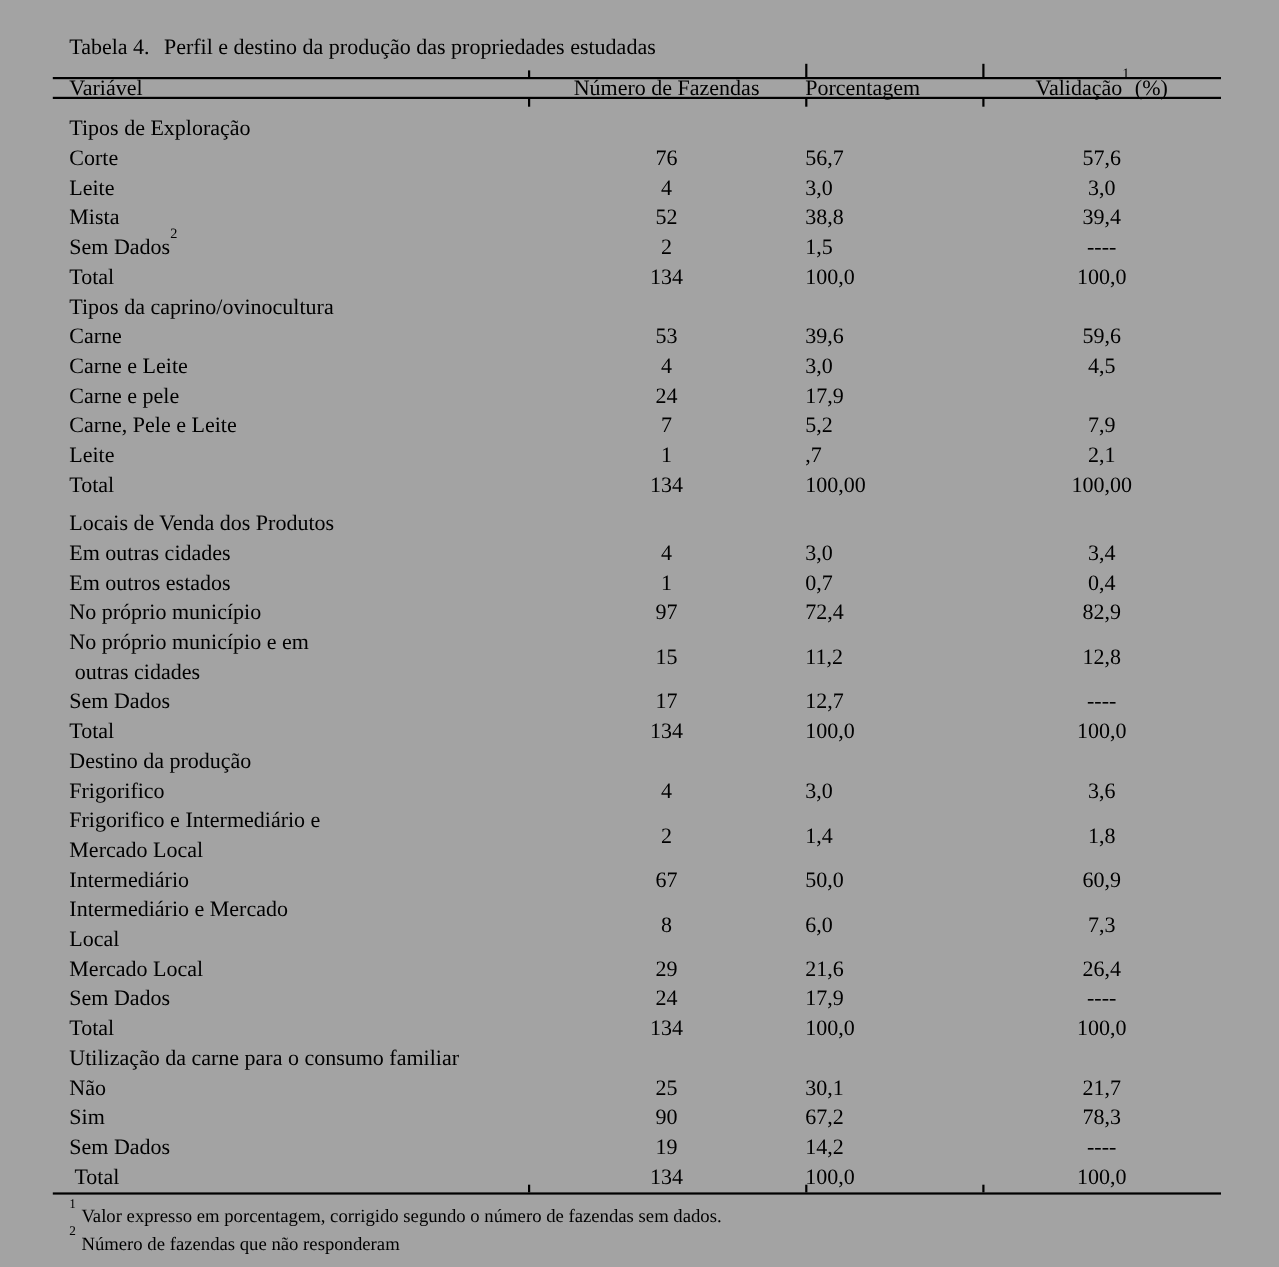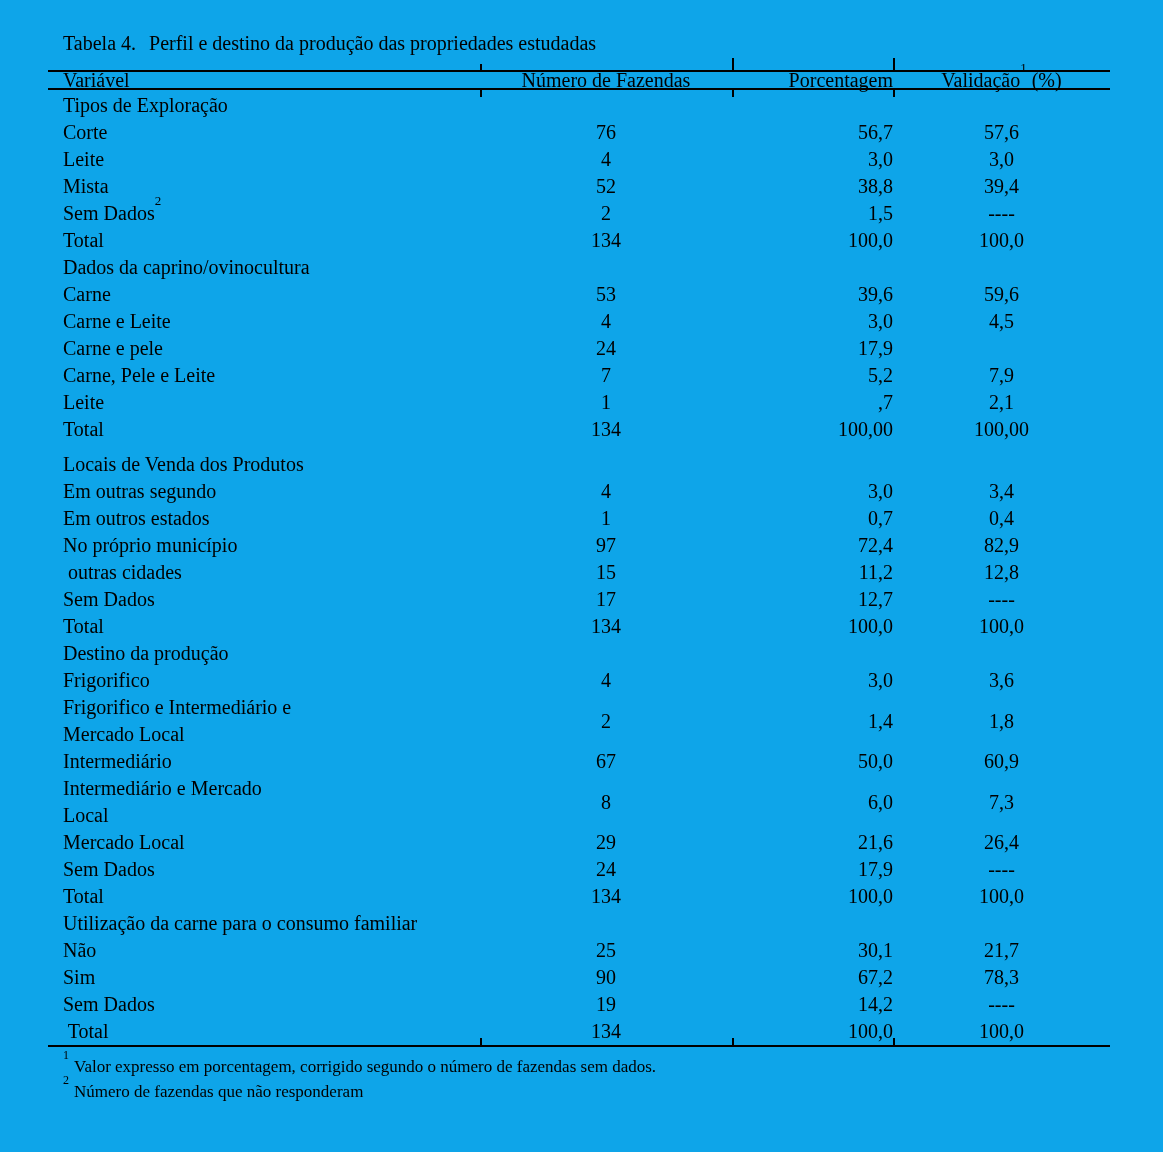--- a/index.html
+++ b/index.html
@@ -1,43 +1,43 @@
 <!DOCTYPE html>
 <html><head>
 <meta charset="utf-8">
 <style>
   html,body{margin:0;padding:0;background:#ffffff;}
   .page{
     position:relative;
     width:1163px;
     height:1152px;
-    background:#0ea5e9;
+    background:#a3a3a3;
     color:#000000;
     font-family:"Liberation Serif","DejaVu Serif",serif;
     overflow:hidden;
   }
   .content{position:absolute;left:48px;top:30px;width:1062px;}
   .caption{font-size:20px;line-height:26px;padding-left:15px;margin-bottom:14px;}
   .caption .cap-text{margin-left:13px;}
   
   .rule{height:2px;background:#000;position:relative;}
   .tick{position:absolute;width:2px;background:#000;}
   .x1{left:432px;} .x2{left:684px;} .x3{left:845px;}
   .rule-top .tick{top:-6px;height:6px;}
   .rule-top .x2,.rule-top .x3{top:-12px;height:12px;}
   .rule-head .tick{top:2px;height:7px;}
   .rule-bottom .tick{top:-7px;height:7px;}
   
   .header-row{display:flex;align-items:center;height:16px;font-size:20px;}
   .c1{width:432px;padding-left:15px;box-sizing:border-box;text-align:left;}
   .c2{width:252px;text-align:center;}
-  .c3{width:161px;text-align:right;}
+  .c3{width:161px;text-align:left;}
   .c4{width:217px;text-align:center;}
   
-  .tbody{padding-top:2px;}
+  .tbody{padding-top:14px;}
   .row{display:flex;align-items:center;font-size:20px;}
   .row .cell{line-height:27px;}
   .lbl{white-space:pre;line-height:27px;}
   .c1-full{width:1047px;padding-left:15px;box-sizing:border-box;white-space:pre;line-height:27px;}
   .gap{margin-top:8px;}
   sup.marker{font-size:13px;position:relative;top:-7px;line-height:0;}
   .ws-pre{white-space:pre;}
   
   .footnotes{padding-left:15px;margin-top:7px;font-size:17px;}
   .fn{line-height:25px;}
@@ -111,21 +111,21 @@
         </div>
         <div class="row">
           <div class="cell c1">
             <div class="lbl">Total</div>
           </div>
           <div class="cell c2">134</div>
           <div class="cell c3">100,0</div>
           <div class="cell c4">100,0</div>
         </div>
         <div class="row">
-          <div class="c1-full">Dados da caprino/ovinocultura</div>
+          <div class="c1-full">Tipos da caprino/ovinocultura</div>
         </div>
         <div class="row">
           <div class="cell c1">
             <div class="lbl">Carne</div>
           </div>
           <div class="cell c2">53</div>
           <div class="cell c3">39,6</div>
           <div class="cell c4">59,6</div>
         </div>
         <div class="row">
@@ -165,21 +165,21 @@
           </div>
           <div class="cell c2">134</div>
           <div class="cell c3">100,00</div>
           <div class="cell c4">100,00</div>
         </div>
         <div class="row gap">
           <div class="c1-full">Locais de Venda dos Produtos</div>
         </div>
         <div class="row">
           <div class="cell c1">
-            <div class="lbl">Em outras segundo</div>
+            <div class="lbl">Em outras cidades</div>
           </div>
           <div class="cell c2">4</div>
           <div class="cell c3">3,0</div>
           <div class="cell c4">3,4</div>
         </div>
         <div class="row">
           <div class="cell c1">
             <div class="lbl">Em outros estados</div>
           </div>
           <div class="cell c2">1</div>
@@ -189,20 +189,21 @@
         <div class="row">
           <div class="cell c1">
             <div class="lbl">No próprio município</div>
           </div>
           <div class="cell c2">97</div>
           <div class="cell c3">72,4</div>
           <div class="cell c4">82,9</div>
         </div>
         <div class="row">
           <div class="cell c1">
+            <div class="lbl">No próprio município e em</div>
             <div class="lbl"> outras cidades</div>
           </div>
           <div class="cell c2">15</div>
           <div class="cell c3">11,2</div>
           <div class="cell c4">12,8</div>
         </div>
         <div class="row">
           <div class="cell c1">
             <div class="lbl">Sem Dados</div>
           </div>

